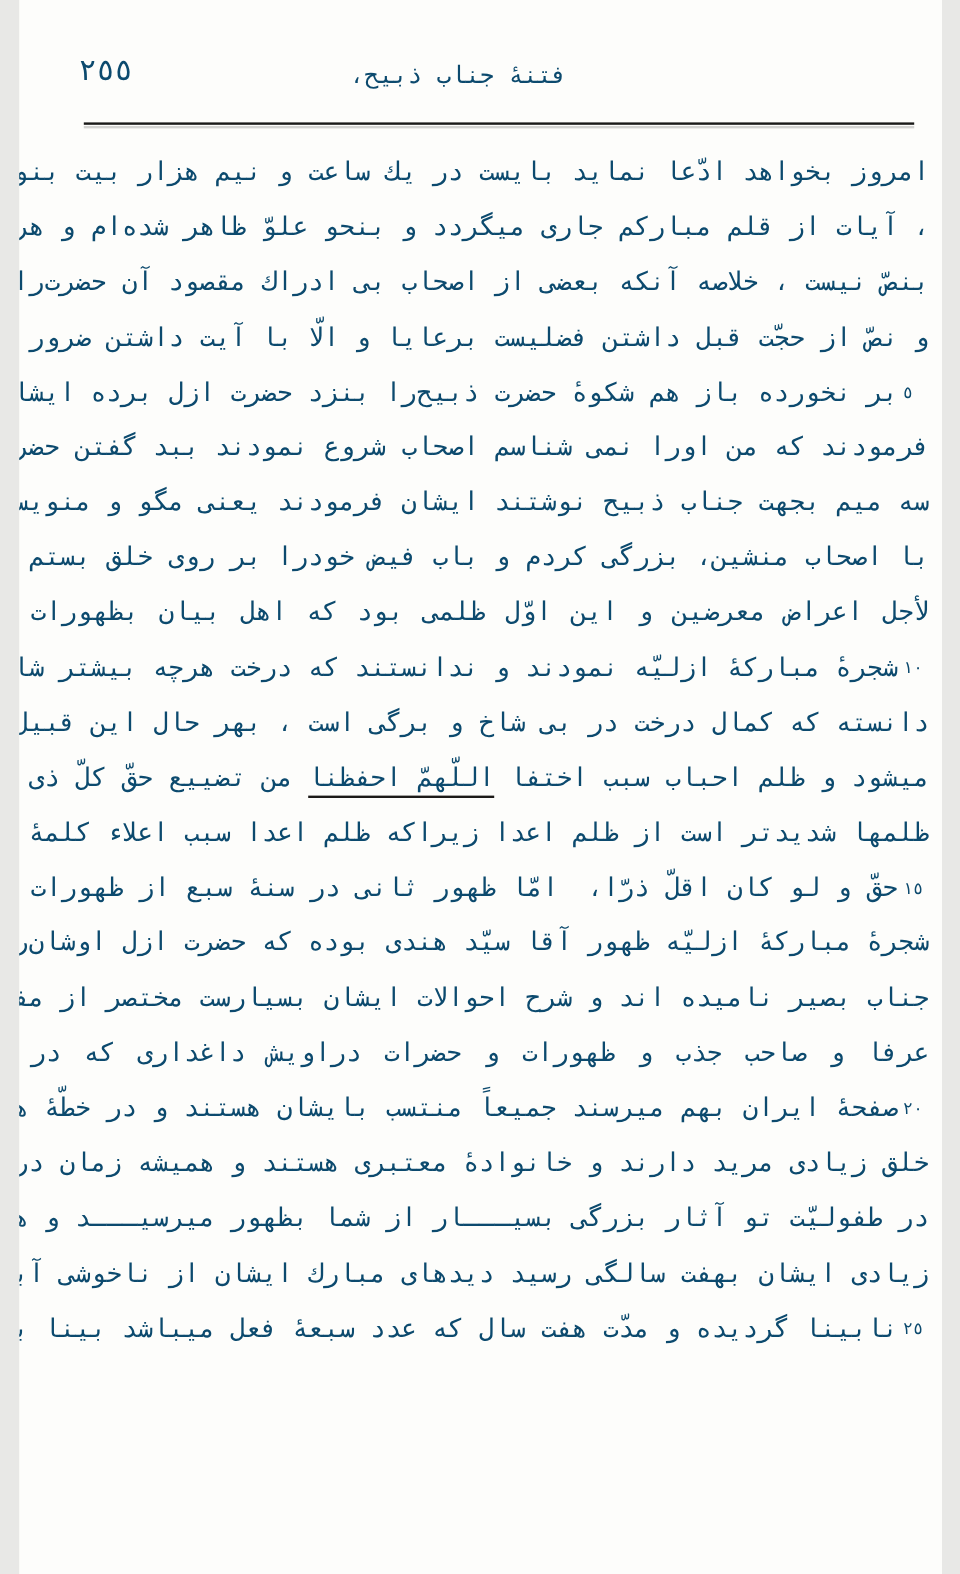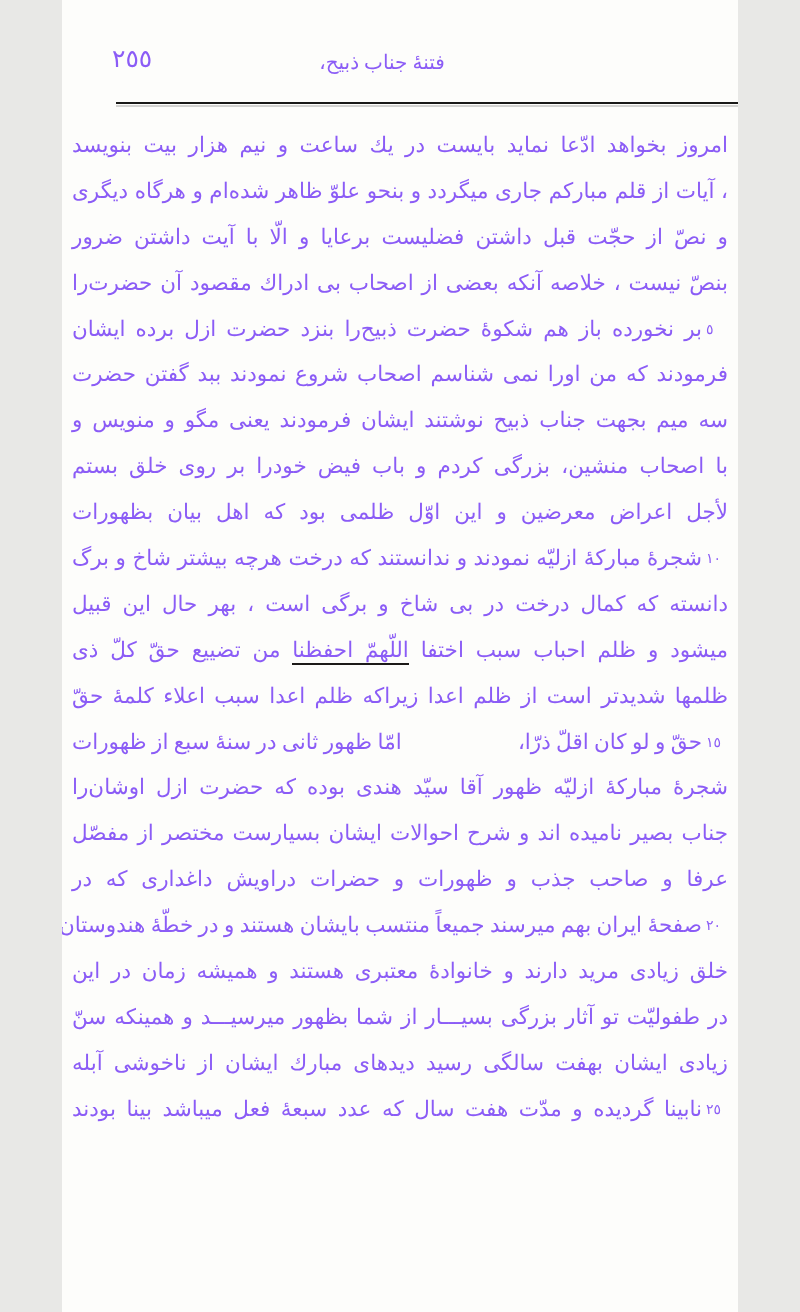--- a/index.html
+++ b/index.html
@@ -1,22 +1,22 @@
 <!DOCTYPE html>
 <html lang="fa" dir="rtl"><head>
 <meta charset="utf-8">
 <style>
   html,body{margin:0;padding:0;background:#e8e8e6;}
   .page{
     position:relative;
-    width:676px;height:1312px;
+    width:769px;height:1312px;
     margin:0 auto;
     background:#fdfdfb;
-    color:#8b5cf6;
-    font-family:Liberation Serif, serif;
+    color:#0c4a6e;
+    font-family:Liberation Mono, monospace;
     overflow:hidden;
     direction:rtl;
   }
   .page-number{
     position:absolute;
     left:50px;top:44px;
     font-size:25px;
     letter-spacing:1px;
     direction:rtl;
   }
@@ -75,22 +75,22 @@
 
 <div class="page">
 
   <div class="page-number">٢٥٥</div>
   <div class="header-title">فتنهٔ جناب ذبیح،</div>
   <div class="header-rule"></div>
 
   <div class="body-text">
     <div class="bline">امروز بخواهد ادّعا نماید بایست در یك ساعت و نیم هزار بیت بنویسد</div>
     <div class="bline">، آیات از قلم مباركم جاری میگردد و بنحو علوّ ظاهر شده‌ام و هرگاه دیگری</div>
+    <div class="bline">بنصّ نیست ، خلاصه آنكه بعضی از اصحاب بی ادراك مقصود آن حضرت‌را</div>
     <div class="bline">و نصّ از حجّت قبل داشتن فضلیست برعایا و الّا با آیت داشتن ضرور</div>
-    <div class="bline">بنصّ نیست ، خلاصه آنكه بعضی از اصحاب بی ادراك مقصود آن حضرت‌را</div>
 
     <div class="bline numbered">
       <span class="lnum">٥</span>
       <span>بر نخورده باز هم شكوهٔ حضرت ذبیح‌را بنزد حضرت ازل برده ایشان</span>
     </div>
 
     <div class="bline">فرمودند كه من اورا نمی شناسم اصحاب شروع نمودند ببد گفتن حضرت</div>
     <div class="bline">سه میم بجهت جناب ذبیح نوشتند ایشان فرمودند یعنی مگو و منویس و</div>
     <div class="bline">با اصحاب منشین، بزرگی كردم و باب فیض خودرا بر روی خلق بستم</div>
     <div class="bline">لأجل اعراض معرضین و این اوّل ظلمی بود كه اهل بیان بظهورات</div>

